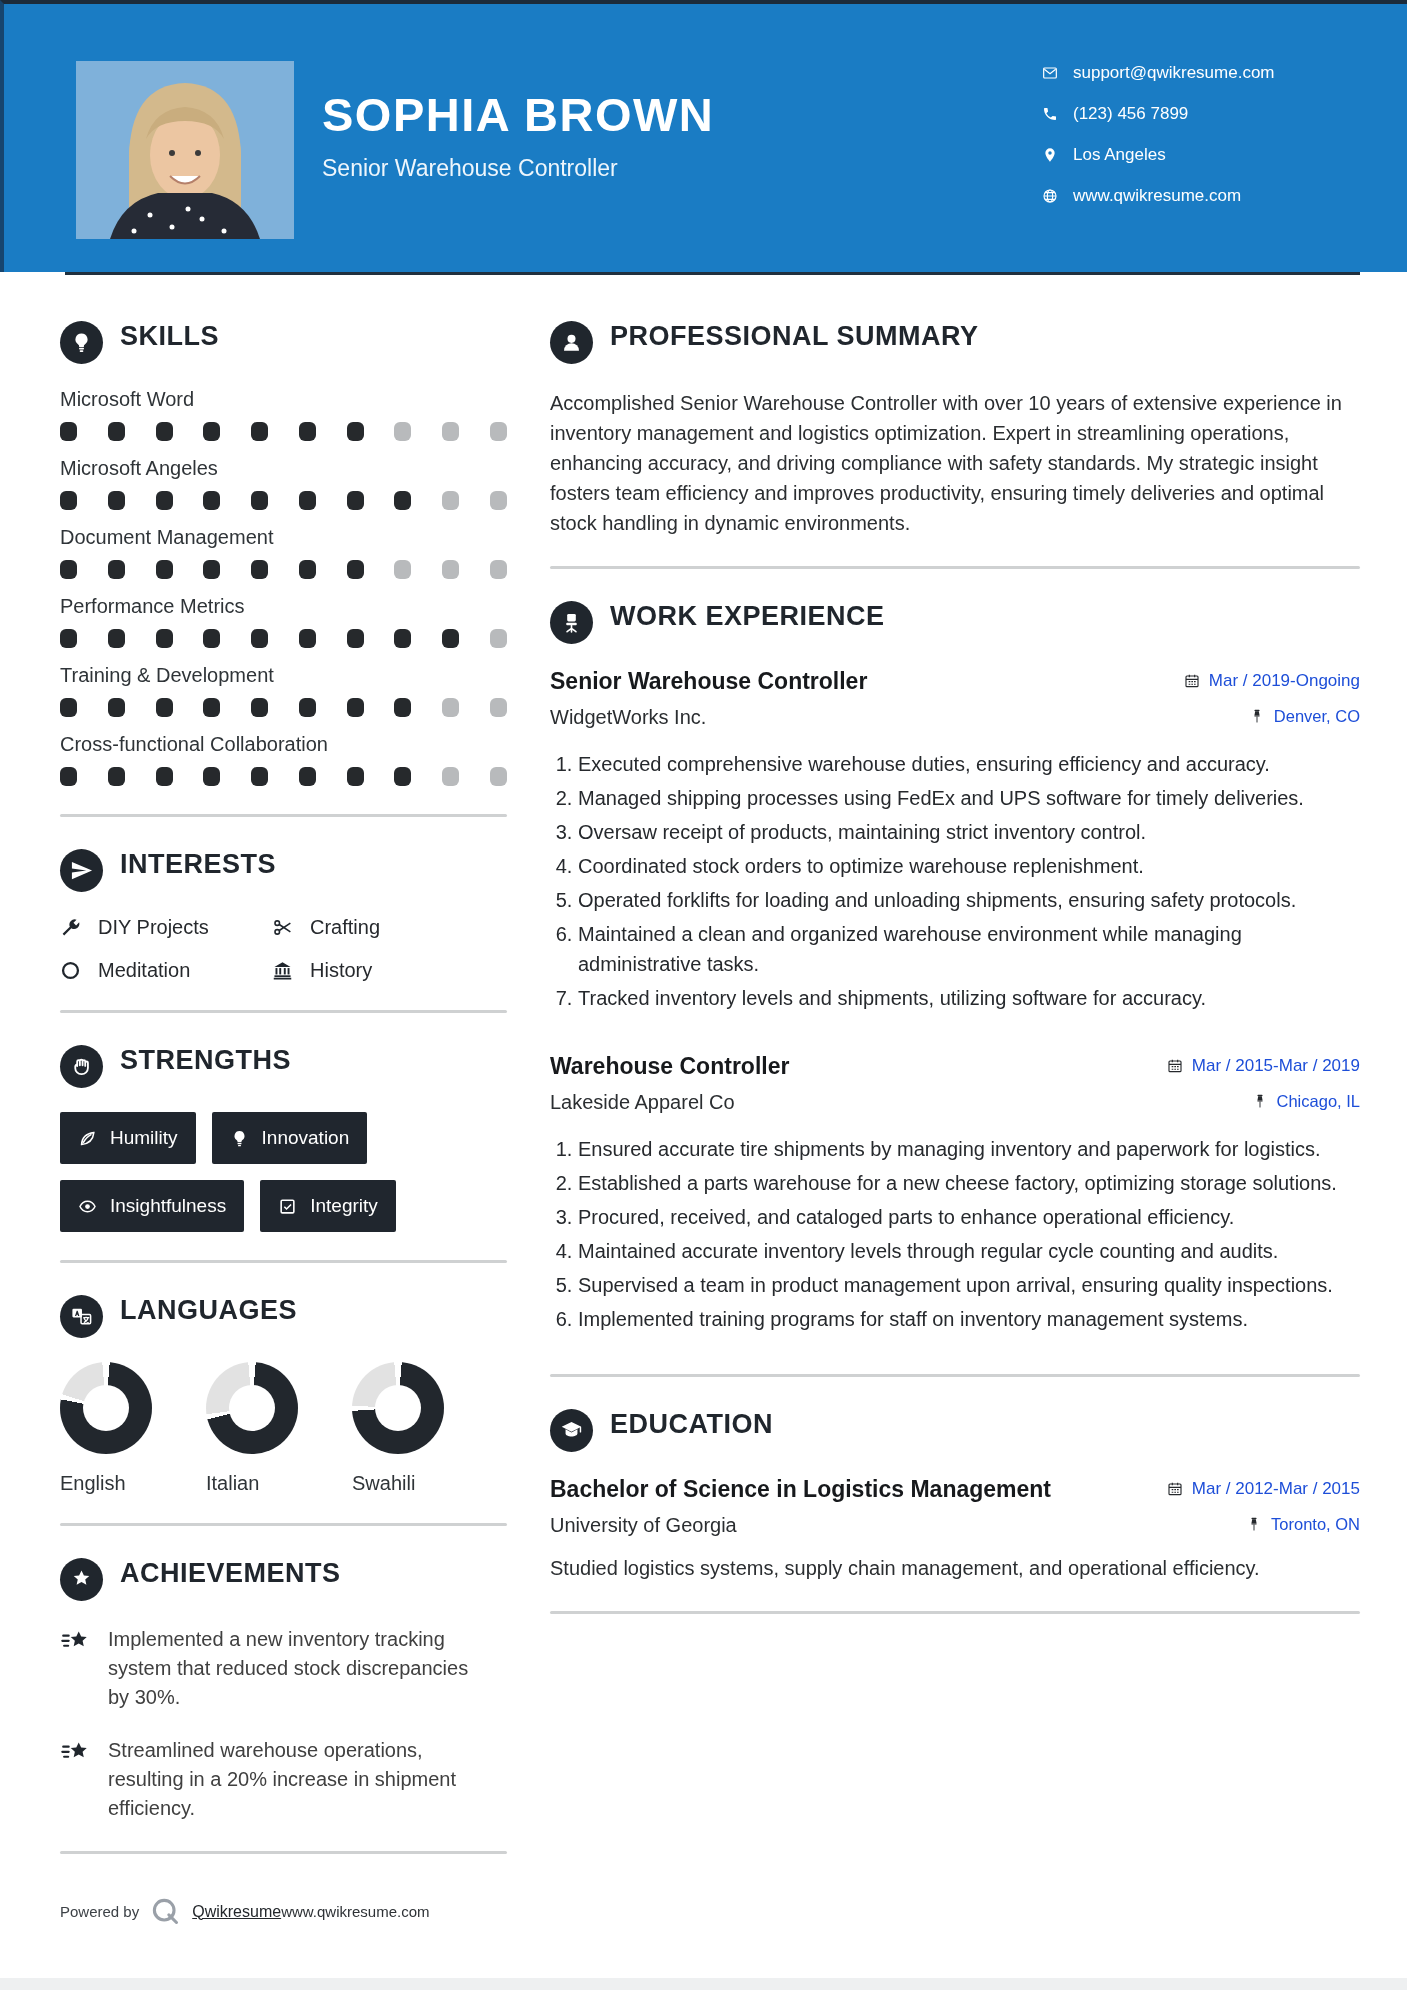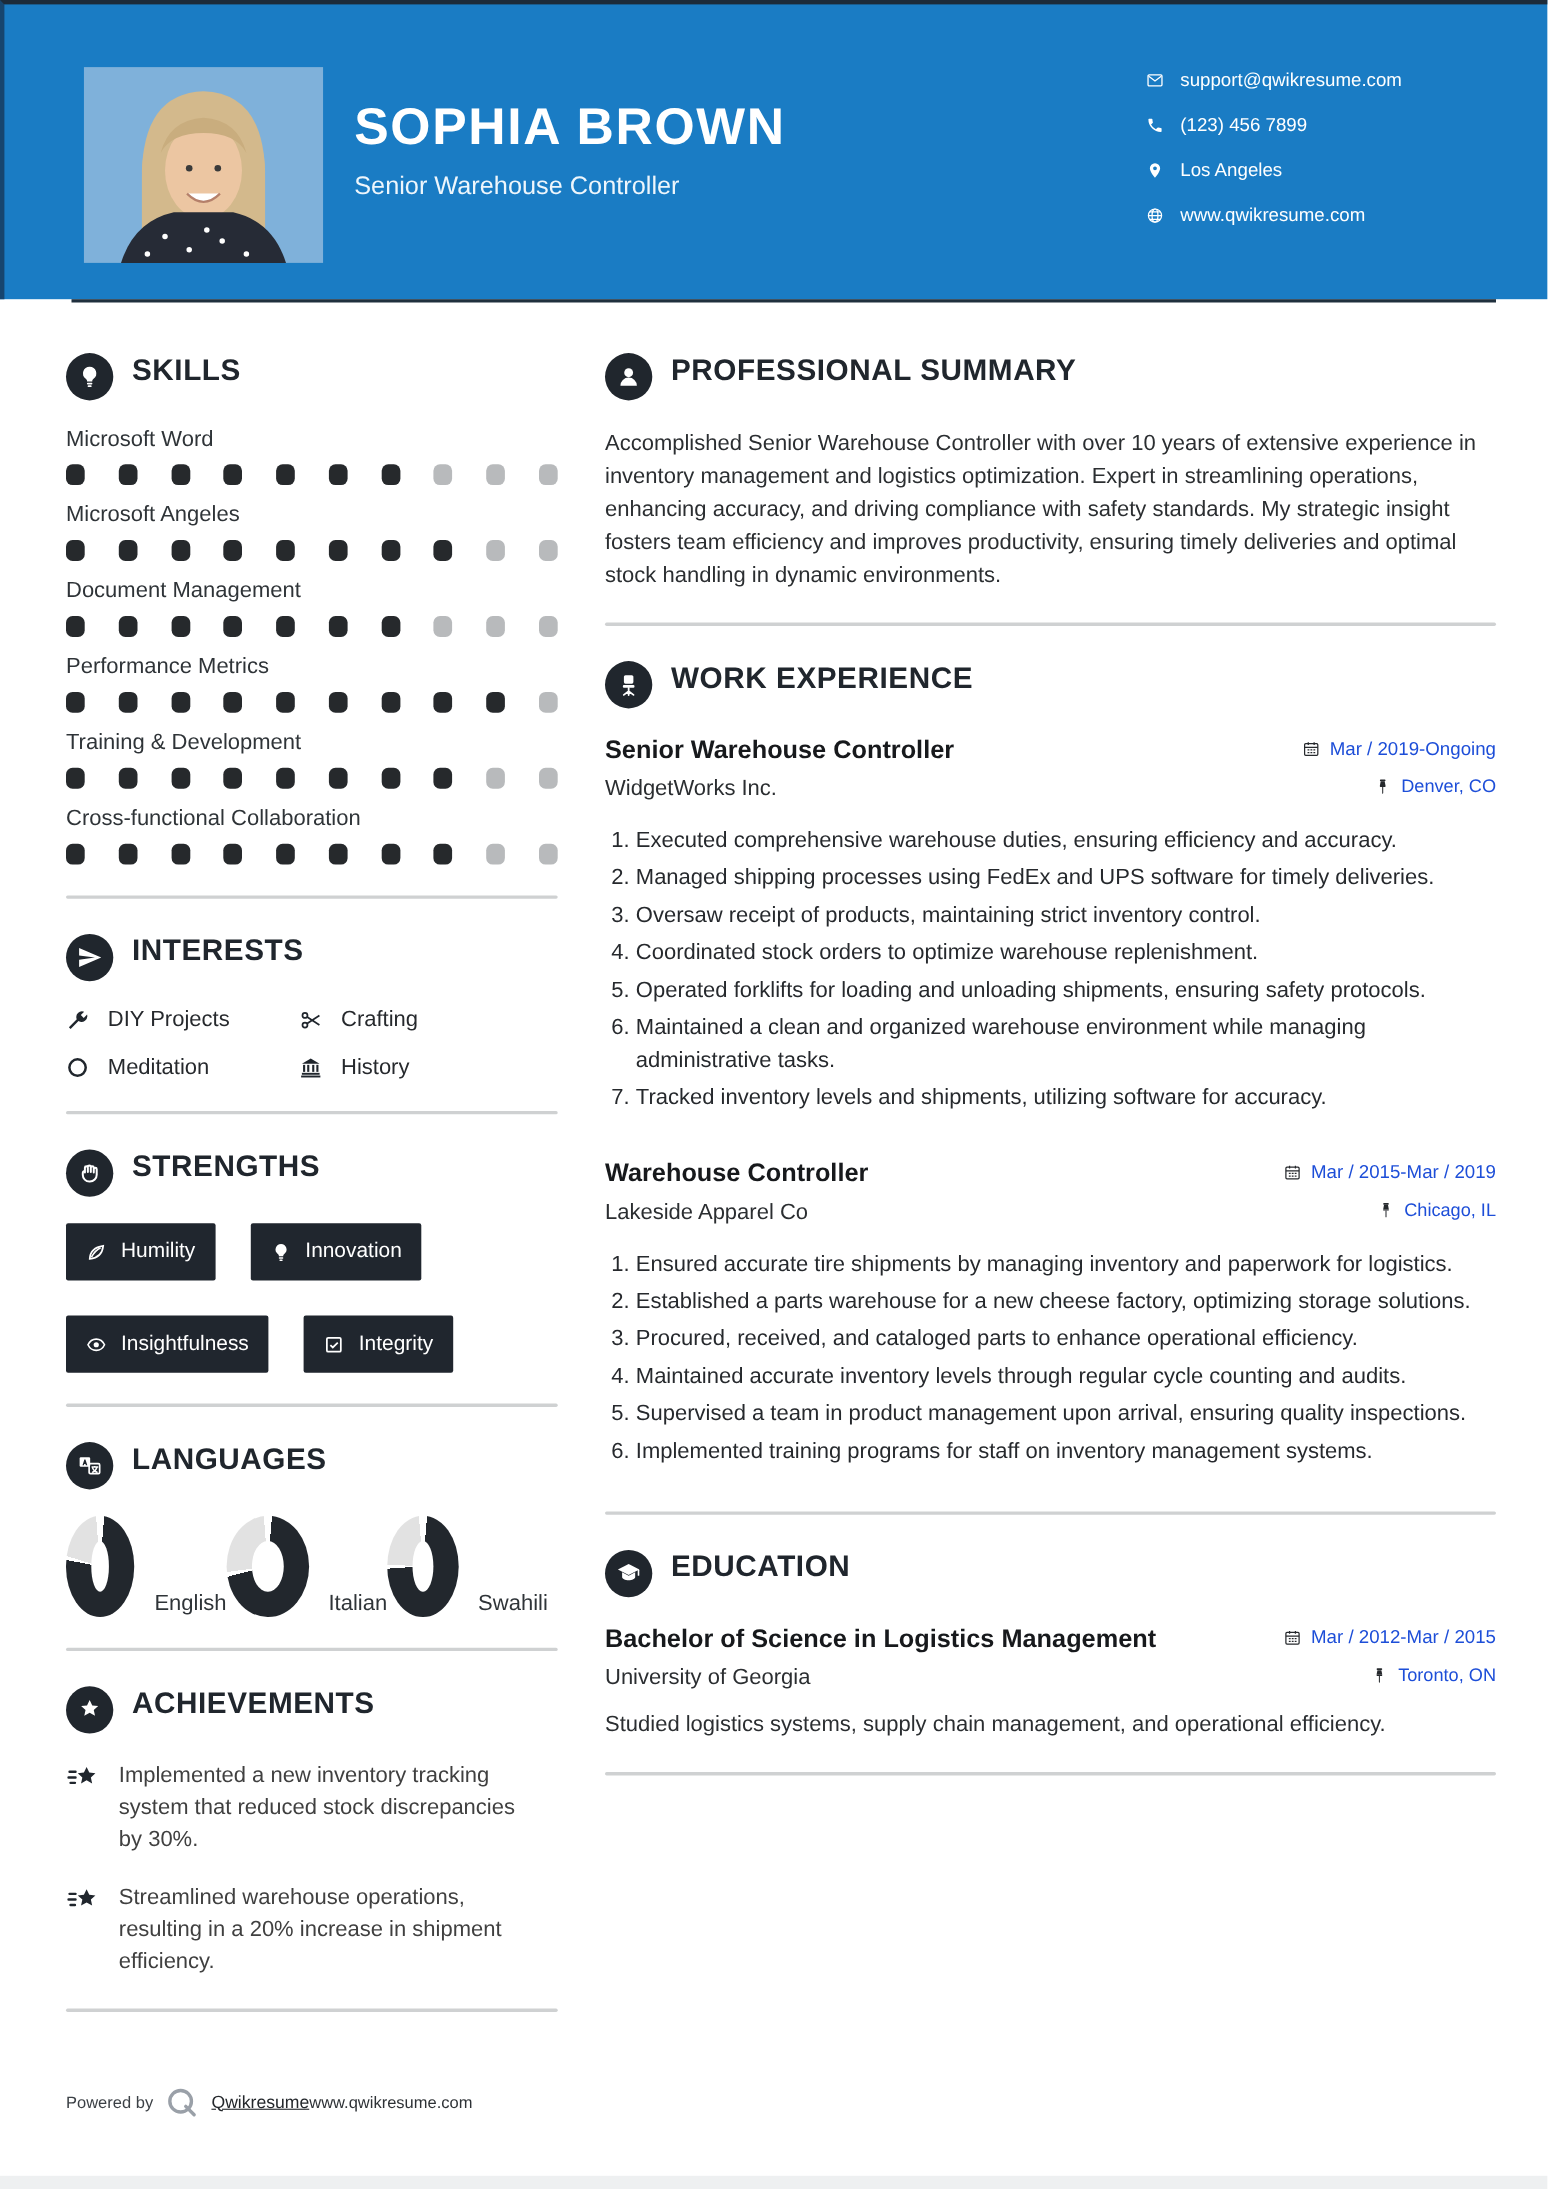--- a/index.html
+++ b/index.html
@@ -38,29 +38,29 @@
   .dot { width:17px; height:19px; border-radius:6px; background:#b8babc; }
   .dot.filled { background:#26292c; }
 
   
   .int-grid { display:grid; grid-template-columns:212px 1fr; row-gap:20px; }
   .interest { display:flex; align-items:center; gap:17px; font-size:20px; color:#26292d; }
   .interest .iicon { width:21px; height:21px; display:flex; color:#20262d; flex:none; }
   .interest .iicon svg { width:21px; height:21px; }
 
   
-  .badges { display:flex; flex-wrap:wrap; gap:32px; }
+  .badges { display:flex; flex-wrap:wrap; gap:16px; }
   .badge { display:flex; align-items:center; gap:13px; background:#20262e; color:#fff;
            font-size:19px; padding:15px 18px; border-radius:2px; }
   .badge .bicon { width:19px; height:19px; display:flex; color:#fff; flex:none; }
   .badge .bicon svg { width:19px; height:19px; }
 
   
   .langs { display:flex; }
-  .lang { width:146px; display:flex; flex-direction:row; align-items:flex-end; gap:18px; }
+  .lang { width:146px; display:flex; flex-direction:column; align-items:flex-start; gap:18px; }
   .donut { position:relative; width:92px; height:92px; border-radius:50%; }
   .donut .hole { position:absolute; inset:23px; background:#fff; border-radius:50%; }
   .lang-label { font-size:20px; color:#2f3438; }
 
   
   .ach { display:flex; gap:17px; margin-bottom:24px; }
   .ach .aicon { width:31px; height:31px; flex:none; color:#20262d; margin-top:1px; }
   .ach .aicon svg { width:31px; height:31px; }
   .ach p { margin:0; font-size:20px; line-height:1.45; color:#404040; max-width:376px; }
 

